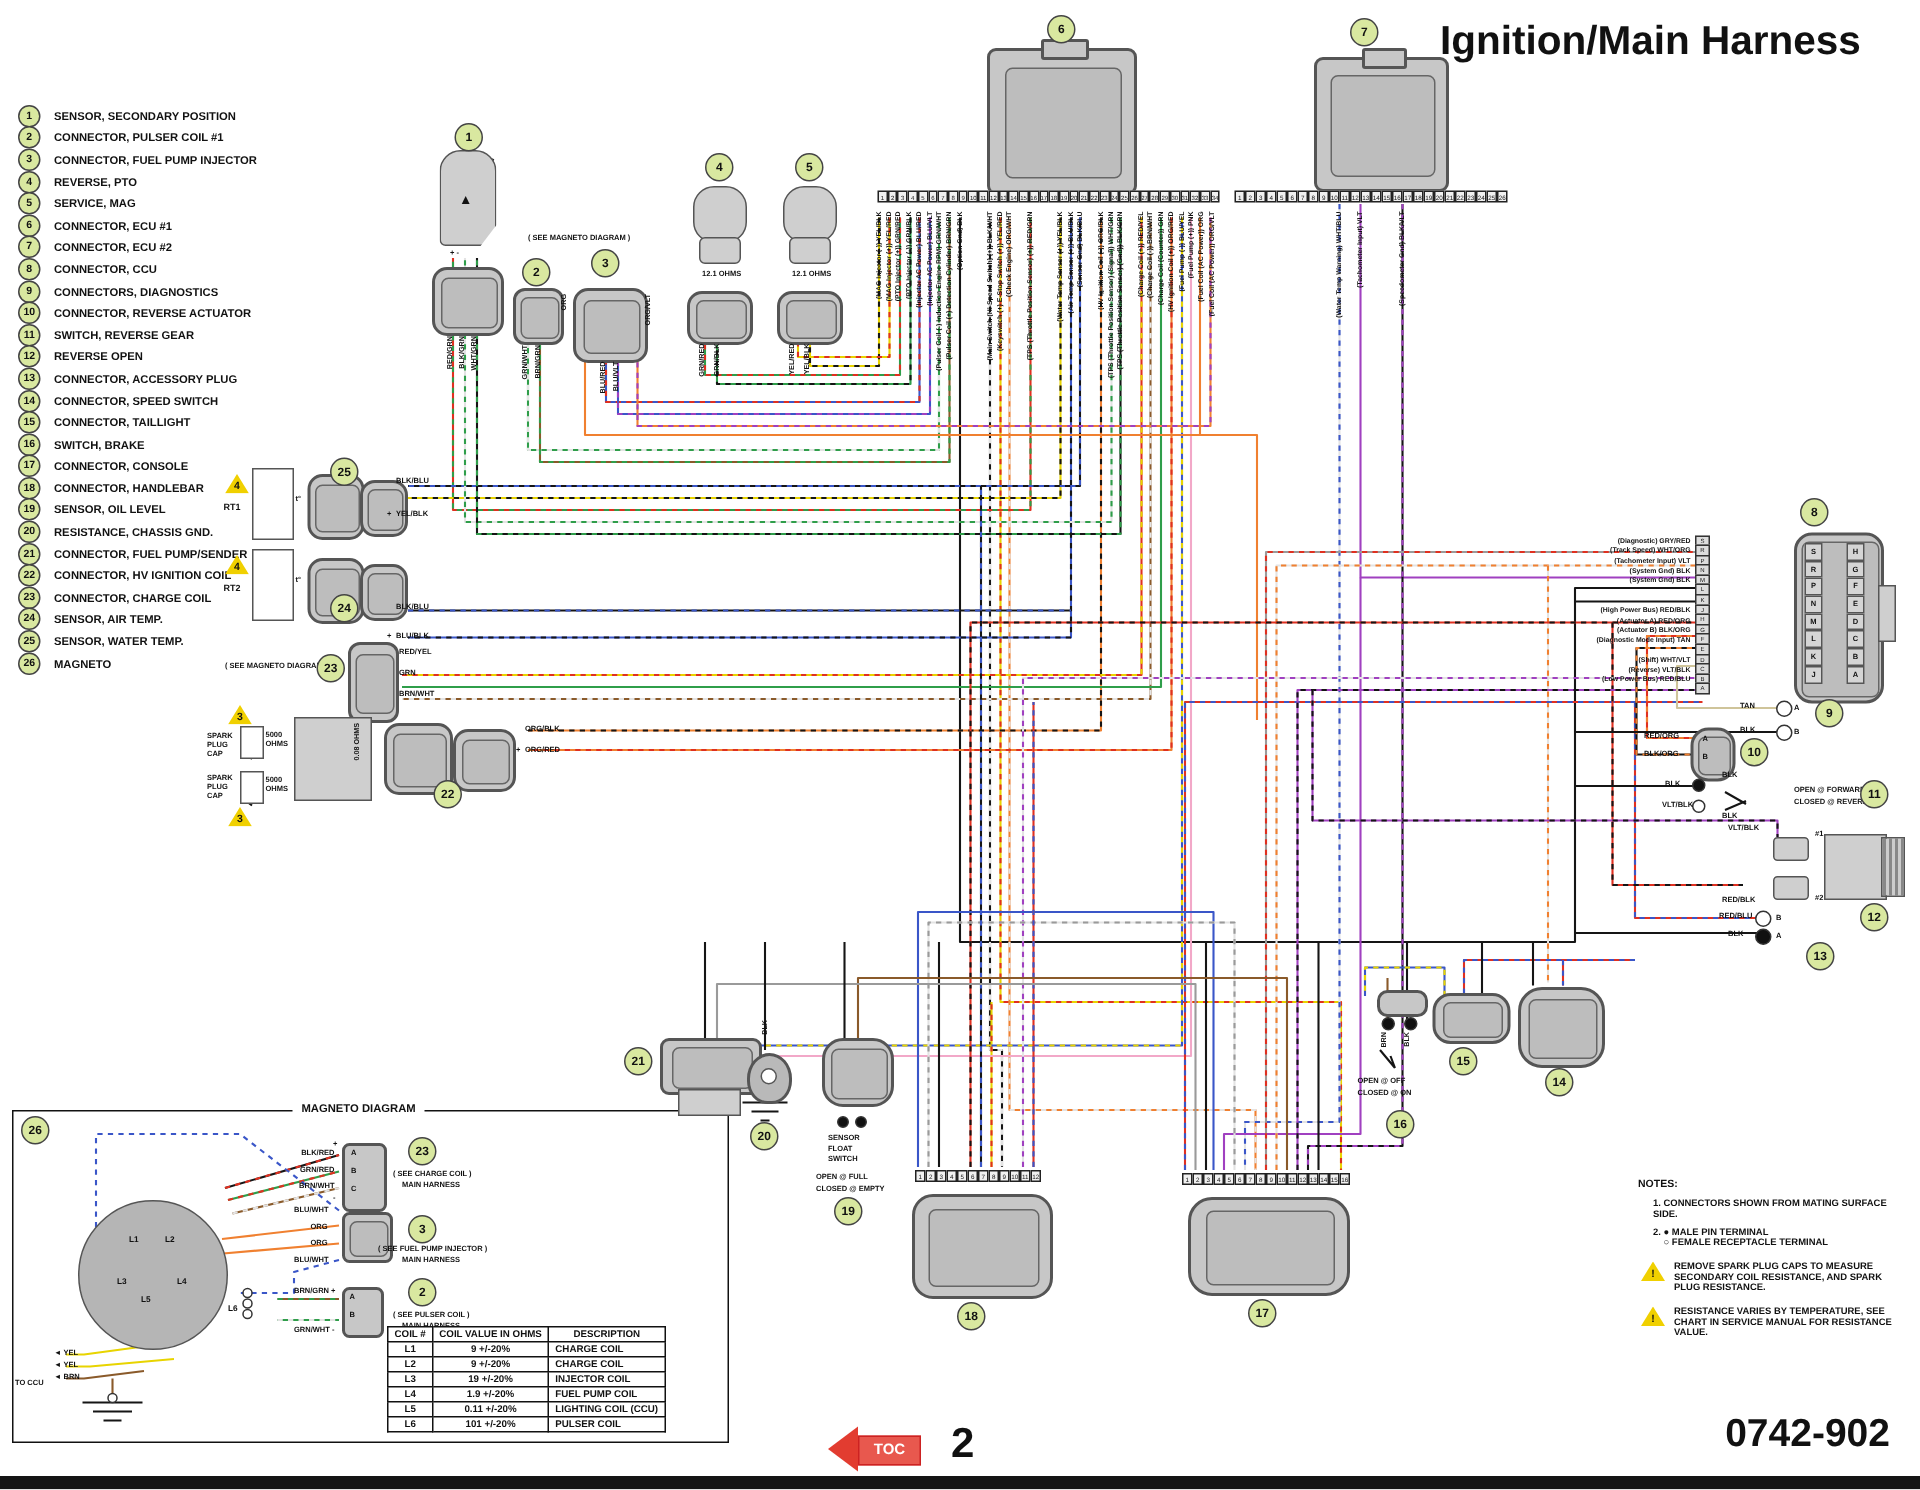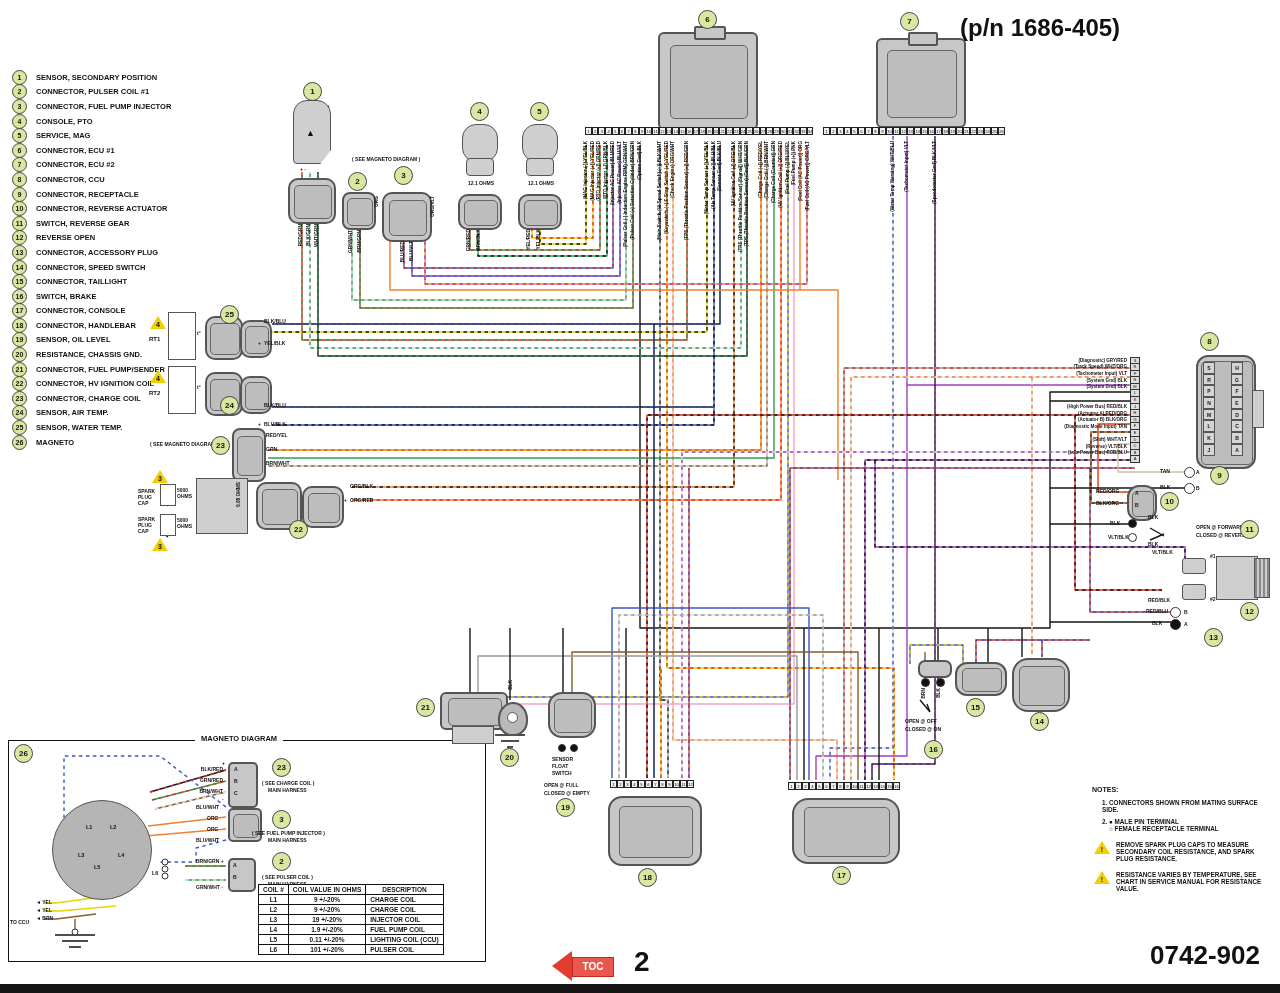--- a/index.html
+++ b/index.html
@@ -284,41 +284,41 @@
       <div class="leg-row">
         <span class="leg-num">2</span>
         <span class="leg-label">CONNECTOR, PULSER COIL #1</span>
       </div>
       <div class="leg-row">
         <span class="leg-num">3</span>
         <span class="leg-label">CONNECTOR, FUEL PUMP INJECTOR</span>
       </div>
       <div class="leg-row">
         <span class="leg-num">4</span>
-        <span class="leg-label">CONSOLE, PTO</span>
+        <span class="leg-label">REVERSE, PTO</span>
       </div>
       <div class="leg-row">
         <span class="leg-num">5</span>
         <span class="leg-label">SERVICE, MAG</span>
       </div>
       <div class="leg-row">
         <span class="leg-num">6</span>
         <span class="leg-label">CONNECTOR, ECU #1</span>
       </div>
       <div class="leg-row">
         <span class="leg-num">7</span>
         <span class="leg-label">CONNECTOR, ECU #2</span>
       </div>
       <div class="leg-row">
         <span class="leg-num">8</span>
         <span class="leg-label">CONNECTOR, CCU</span>
       </div>
       <div class="leg-row">
         <span class="leg-num">9</span>
-        <span class="leg-label">CONNECTOR, RECEPTACLE</span>
+        <span class="leg-label">CONNECTORS, DIAGNOSTICS</span>
       </div>
       <div class="leg-row">
         <span class="leg-num">10</span>
         <span class="leg-label">CONNECTOR, REVERSE ACTUATOR</span>
       </div>
       <div class="leg-row">
         <span class="leg-num">11</span>
         <span class="leg-label">SWITCH, REVERSE GEAR</span>
       </div>
       <div class="leg-row">
@@ -377,21 +377,21 @@
         <span class="leg-num">25</span>
         <span class="leg-label">SENSOR, WATER TEMP.</span>
       </div>
       <div class="leg-row">
         <span class="leg-num">26</span>
         <span class="leg-label">MAGNETO</span>
       </div>
     </div>
 
   <div id="title">
-    <div class="t2">(p/n 1686-405)</div>
+    <div class="t1">Ignition/Main Harness</div>
   </div>
 
   <div class="callout" style="left:698px;top:10px;">6</div>
   <div class="conn" style="left:658px;top:32px;width:96px;height:94px;">
     <span class="tab"></span>
     <span class="in dots"></span>
   </div>
   <div class="strip s67" style="left:585px;top:127px;">
 
   <i>1</i>

